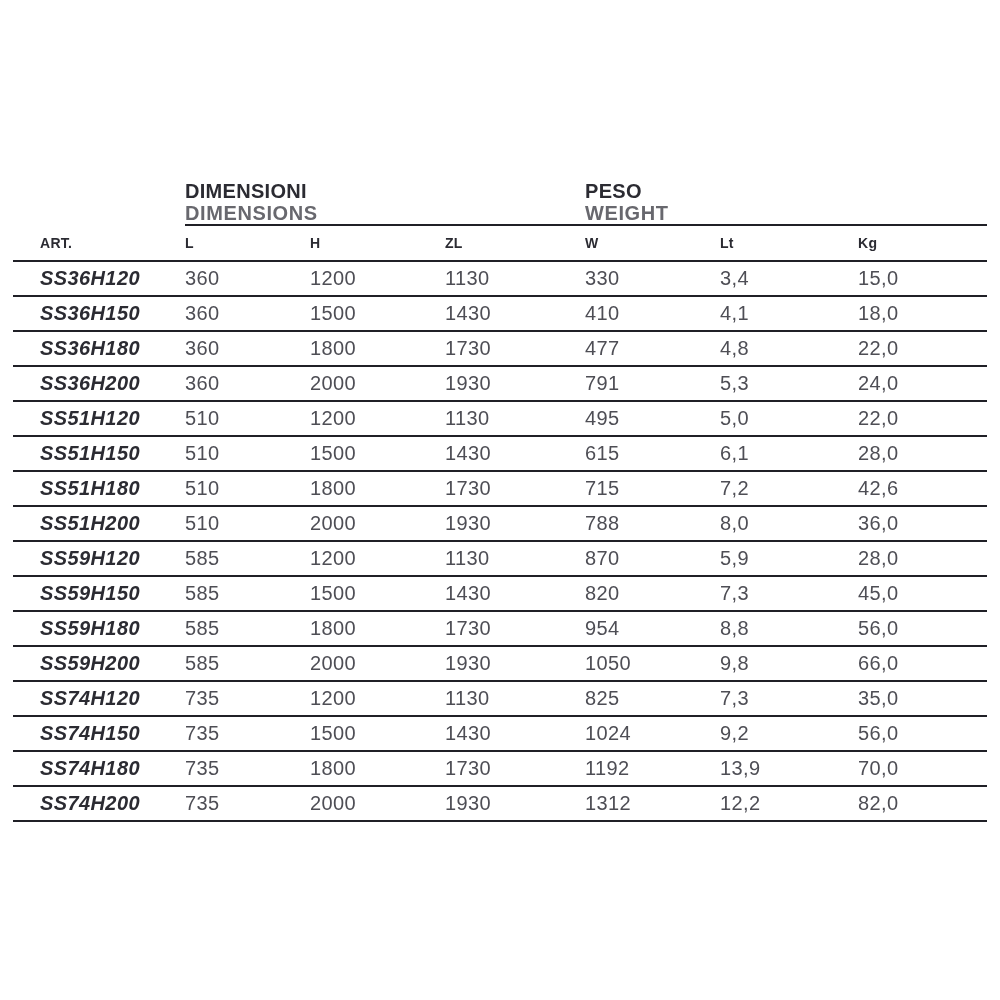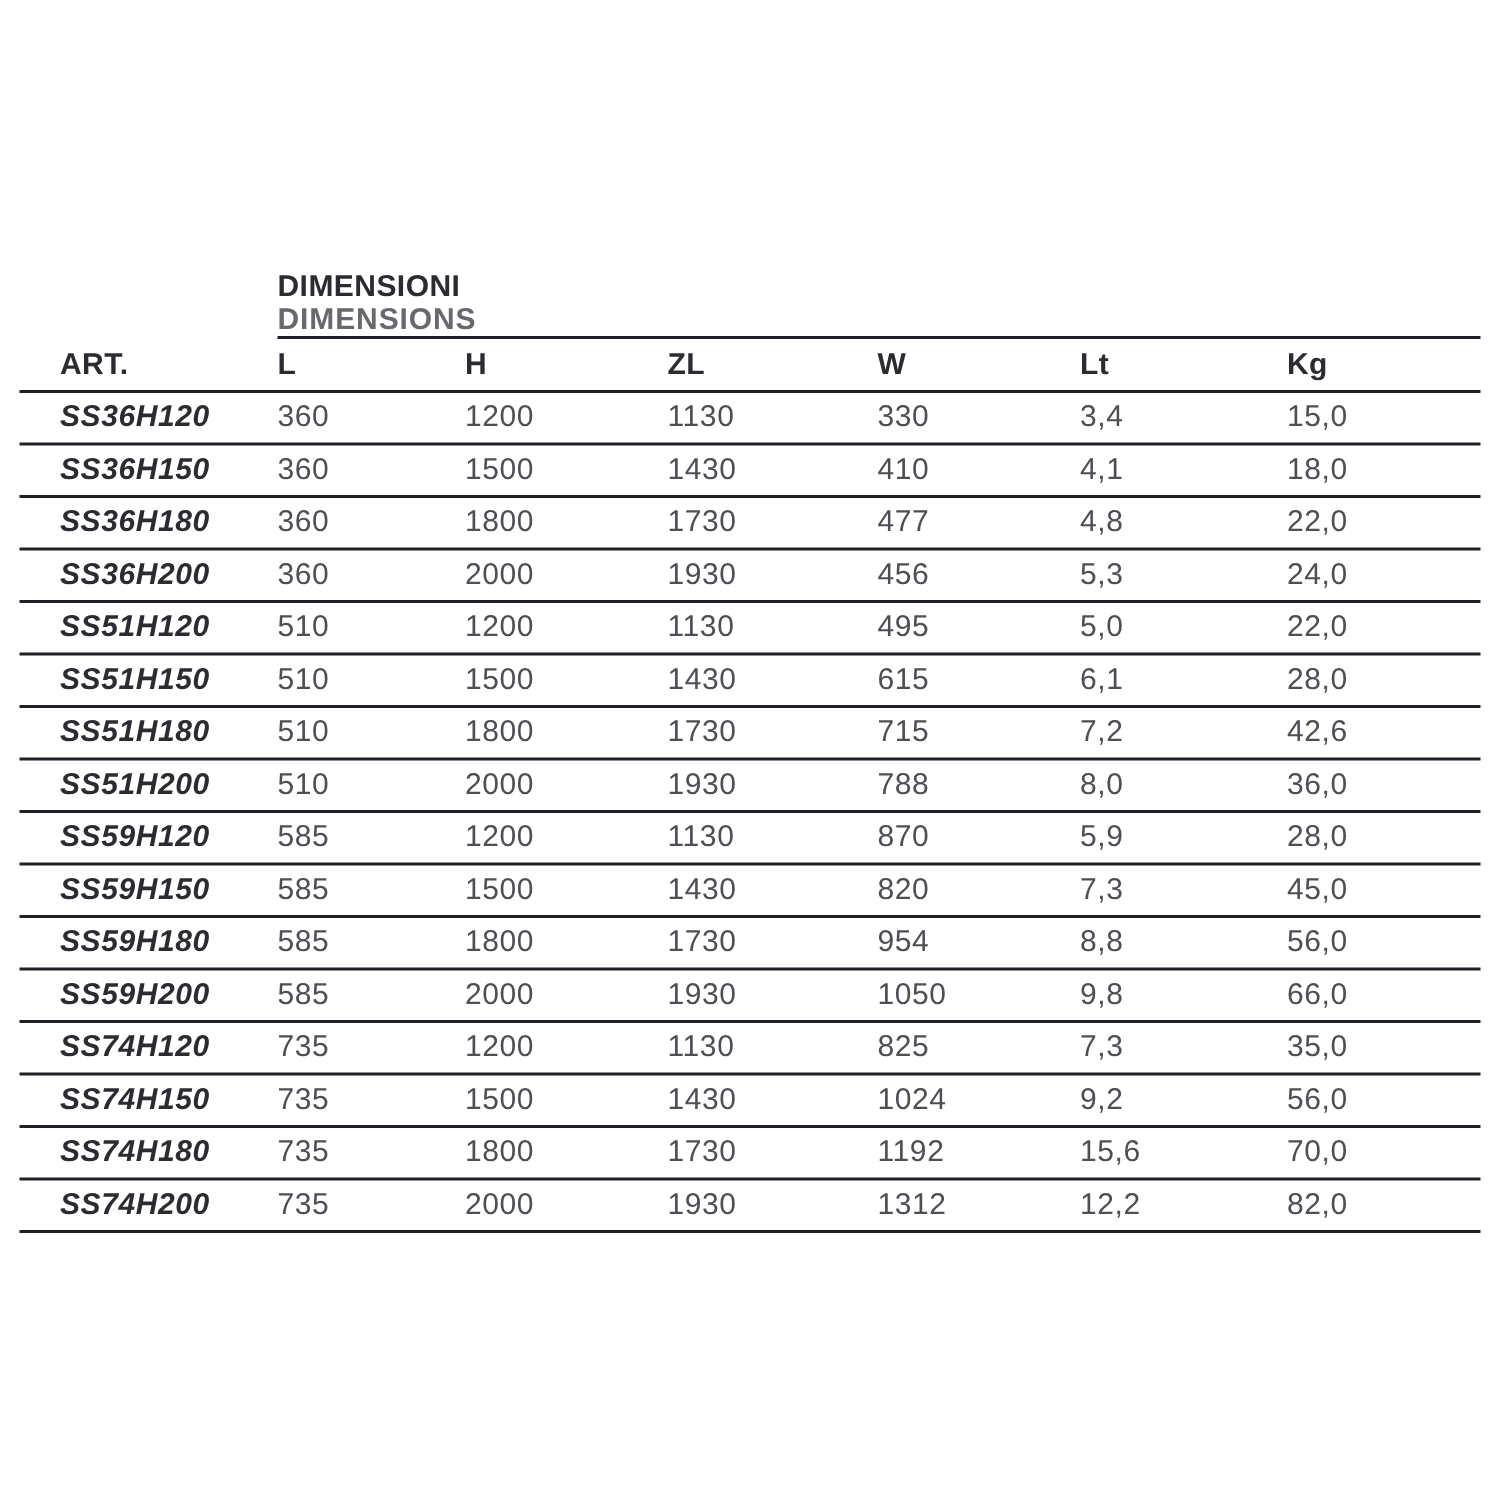--- a/index.html
+++ b/index.html
@@ -50,21 +50,21 @@
   }
   
   .header-row {
     display: grid;
     grid-template-columns: 172px 125px 135px 140px 135px 138px 129px;
     height: 36px;
     align-items: center;
     border-bottom: 2px solid #202026;
   }
   .header-row .cell {
-    font-size: 20px;
+    font-size: 14px;
     font-weight: 700;
     letter-spacing: 0.3px;
     color: #2b2b32;
     white-space: nowrap;
   }
   
   .row {
     display: grid;
     grid-template-columns: 172px 125px 135px 140px 135px 138px 129px;
     height: 35px;
@@ -93,20 +93,24 @@
 
 <div class="page">
   <div class="spec-table">
 
     <div class="group-band">
       <div class="art-spacer"></div>
       <div class="group-span">
         <div class="group">
           <div class="grp-main">DIMENSIONI</div>
           <div class="grp-sub">DIMENSIONS</div>
+        </div>
+        <div class="group">
+          <div class="grp-main">PESO</div>
+          <div class="grp-sub">WEIGHT</div>
         </div>
       </div>
     </div>
 
     <div class="header-row">
       <div class="cell art">ART.</div>
       <div class="cell">L</div>
       <div class="cell">H</div>
       <div class="cell">ZL</div>
       <div class="cell">W</div>
@@ -144,21 +148,21 @@
           <div class="cell num">477</div>
           <div class="cell num">4,8</div>
           <div class="cell num">22,0</div>
         </div>
 
         <div class="row">
           <div class="cell art">SS36H200</div>
           <div class="cell num">360</div>
           <div class="cell num">2000</div>
           <div class="cell num">1930</div>
-          <div class="cell num">456</div>
+          <div class="cell num">791</div>
           <div class="cell num">5,3</div>
           <div class="cell num">24,0</div>
         </div>
 
         <div class="row">
           <div class="cell art">SS51H120</div>
           <div class="cell num">510</div>
           <div class="cell num">1200</div>
           <div class="cell num">1130</div>
           <div class="cell num">495</div>
@@ -255,21 +259,21 @@
           <div class="cell num">9,2</div>
           <div class="cell num">56,0</div>
         </div>
 
         <div class="row">
           <div class="cell art">SS74H180</div>
           <div class="cell num">735</div>
           <div class="cell num">1800</div>
           <div class="cell num">1730</div>
           <div class="cell num">1192</div>
-          <div class="cell num">15,6</div>
+          <div class="cell num">13,9</div>
           <div class="cell num">70,0</div>
         </div>
 
         <div class="row">
           <div class="cell art">SS74H200</div>
           <div class="cell num">735</div>
           <div class="cell num">2000</div>
           <div class="cell num">1930</div>
           <div class="cell num">1312</div>
           <div class="cell num">12,2</div>

